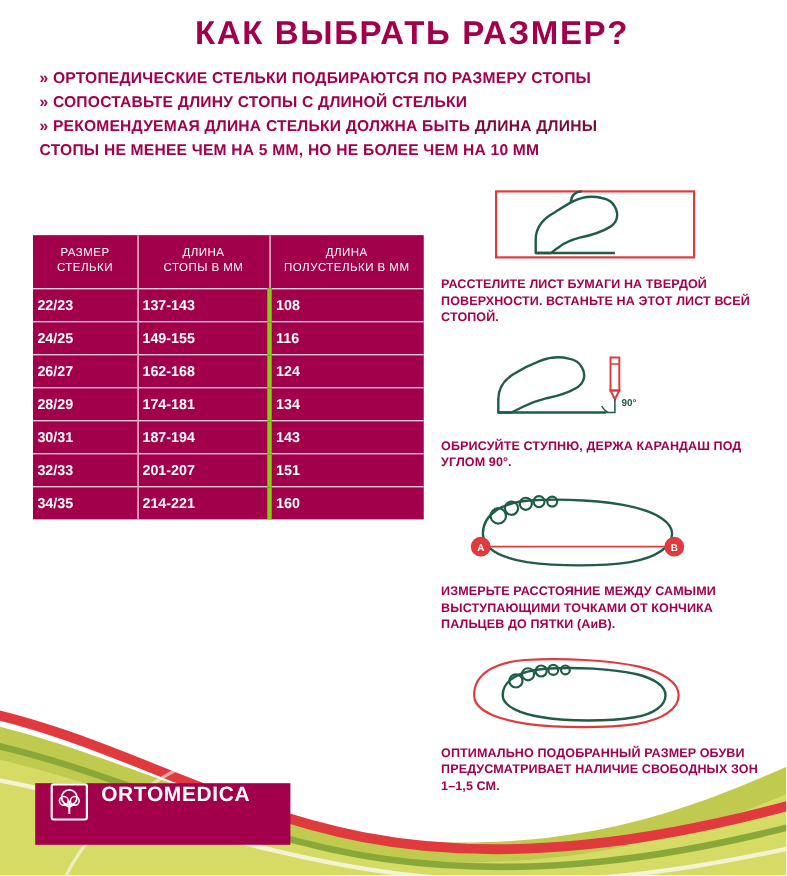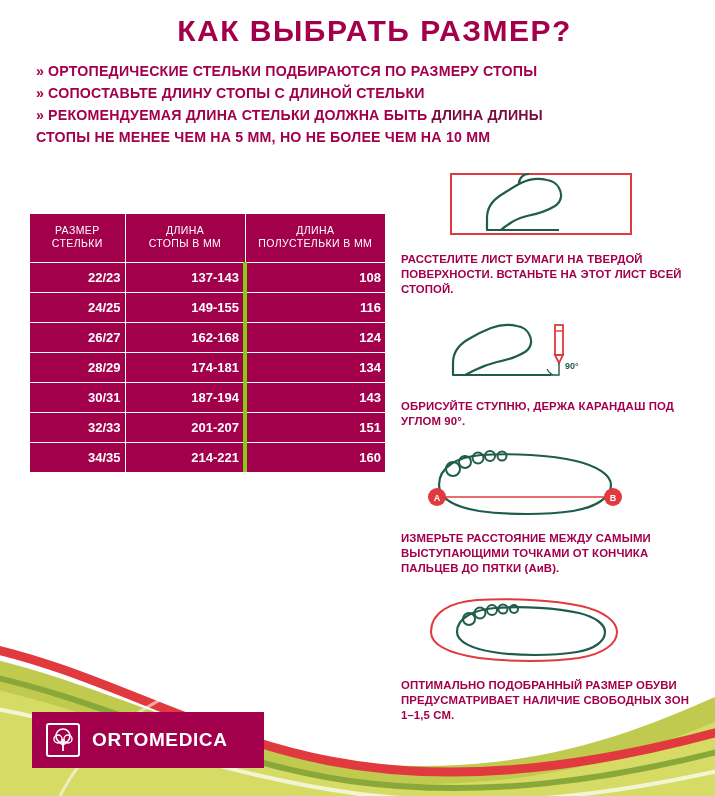--- a/index.html
+++ b/index.html
@@ -76,21 +76,21 @@
     line-height: 13px;
     text-align: center;
     vertical-align: middle;
     border: none;
   }
   table.size-table td {
     background: #a3004c;
     color: #ffffff;
     font-size: 13px;
     font-weight: bold;
-    text-align: right;
+    text-align: left;
     padding: 7px 4px;
     border-top: 1px solid #ffffff;
   }
   table.size-table td.c0 { width: 95px; border-right: 1px solid #ffffff; }
   table.size-table td.c1 { width: 120px; border-right: 4px solid #84cc16; }
   table.size-table td.c2 { width: 140px; }
   table.size-table th.c0 { width: 95px; border-right: 1px solid #ffffff; }
   table.size-table th.c1 { width: 120px; border-right: 1px solid #ffffff; }
   table.size-table th.c2 { width: 140px; }
 
@@ -119,21 +119,21 @@
     overflow: hidden;
   }
   .logo-box {
     position: absolute;
     left: 32px;
     bottom: 28px;
     width: 232px;
     height: 56px;
     background: #a3004c;
     display: flex;
-    align-items: center;
+    align-items: flex-start;
     padding-left: 14px;
   }
   .logo-mark {
     width: 34px;
     height: 34px;
     border: 2px solid #ffffff;
     border-radius: 3px;
     position: relative;
     margin-right: 12px;
     flex: none;

